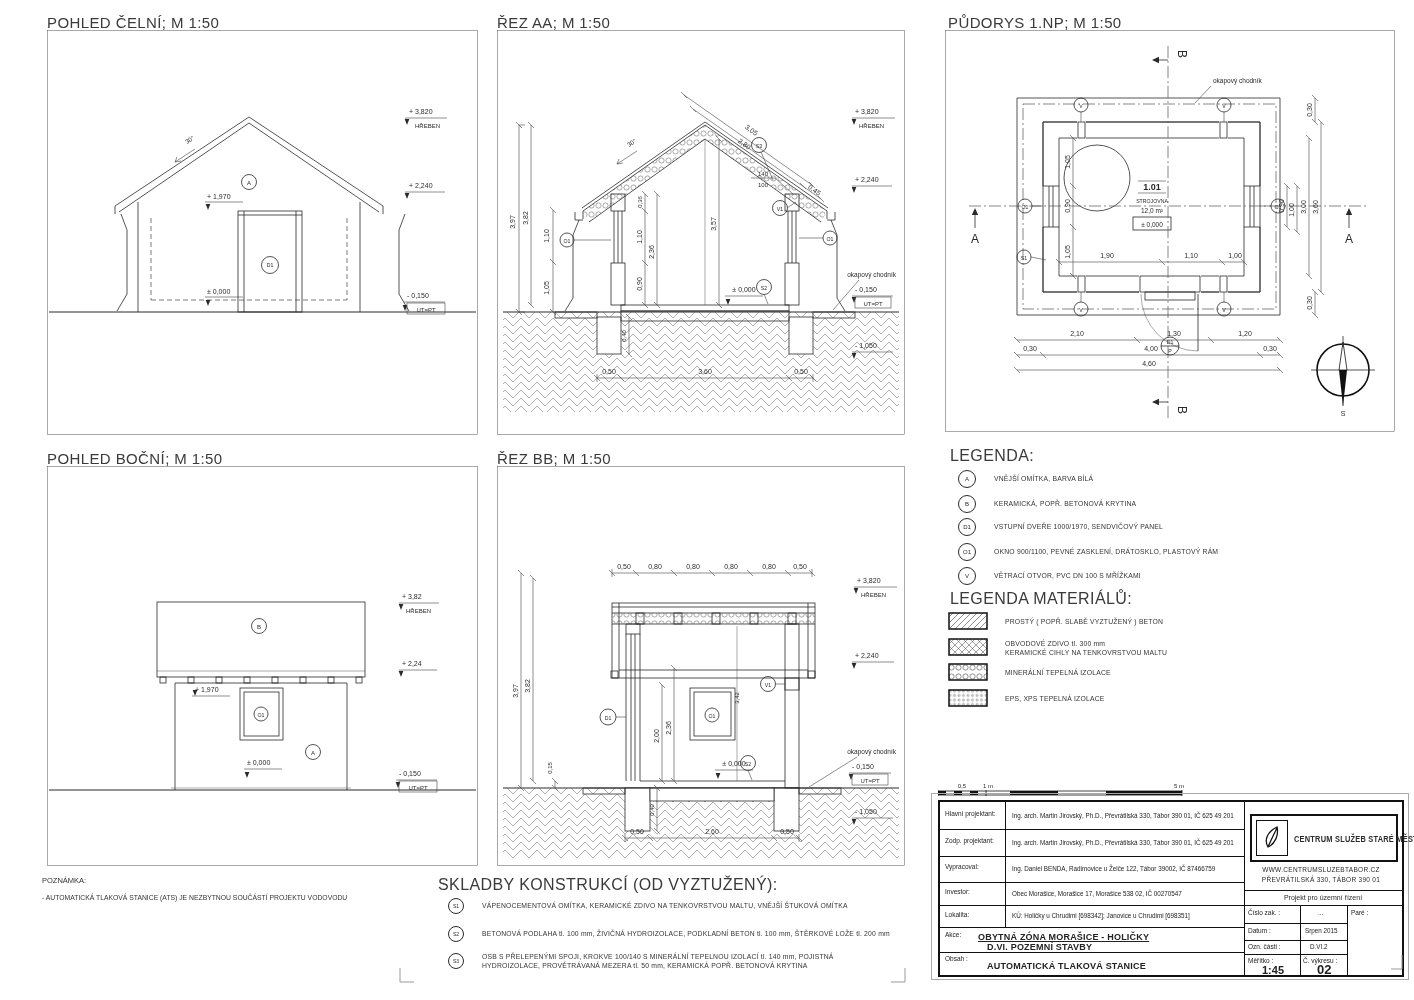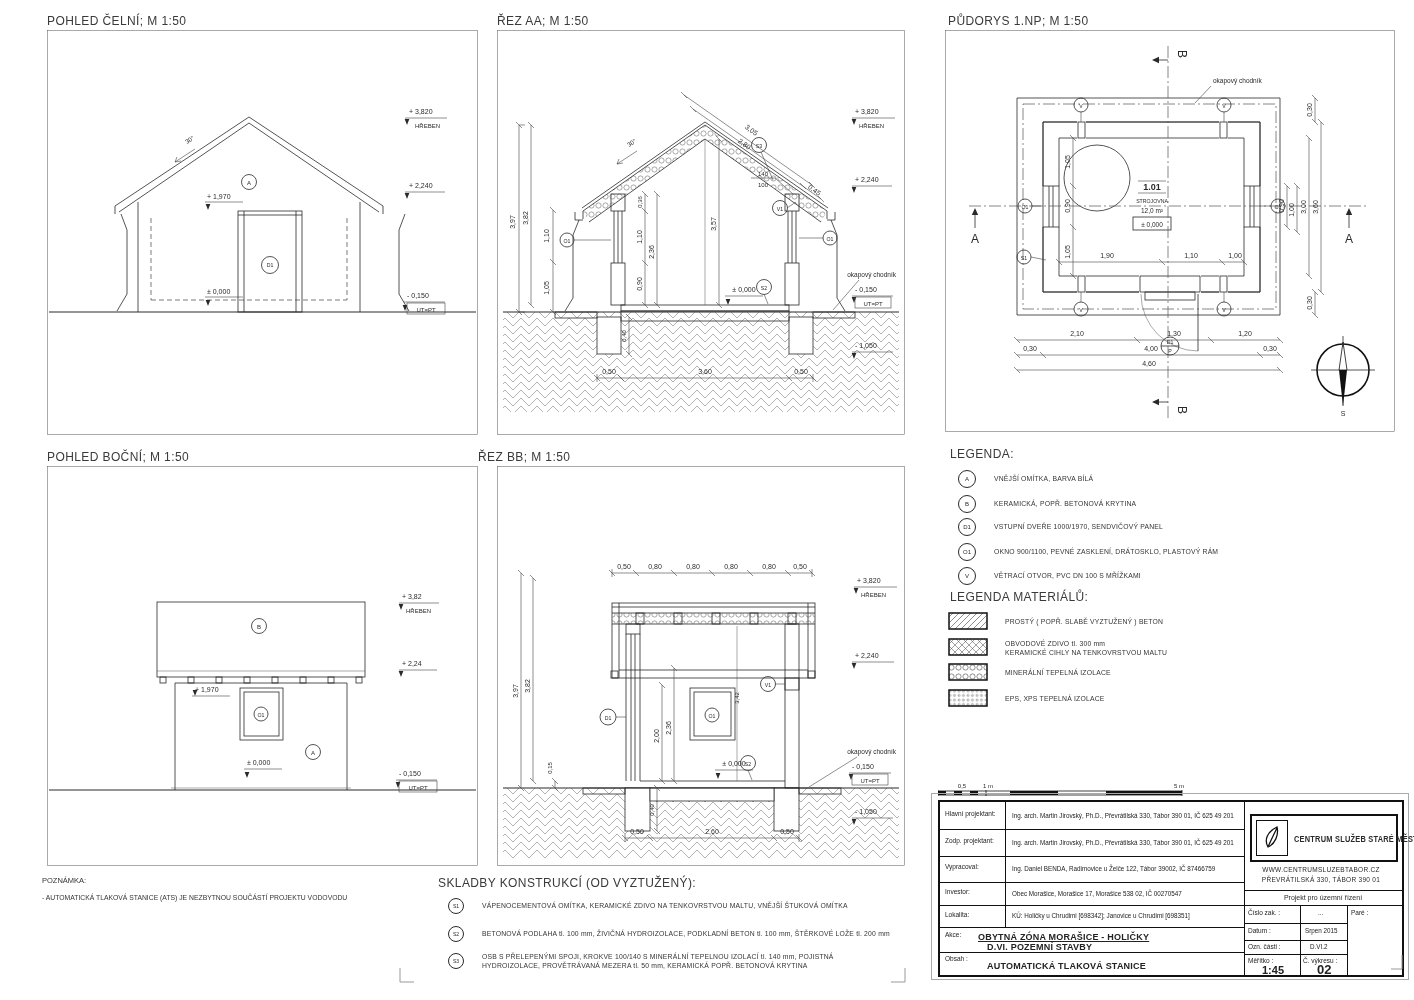--- a/index.html
+++ b/index.html
@@ -1,31 +1,31 @@
 <!DOCTYPE html>
 <html><head>
 <meta charset="utf-8">
 <style>
   html,body{margin:0;padding:0;background:#e8e8e8;}
   #sheet{position:relative;width:1414px;height:1000px;background:#ffffff;
     font-family:"Liberation Sans",sans-serif;color:#2a2a2a;overflow:hidden;}
-  .ptitle{position:absolute;font-size:12px;letter-spacing:.4px;color:#3a3a3a;}
+  .ptitle{position:absolute;font-size:15px;letter-spacing:.4px;color:#3a3a3a;}
   .abs{position:absolute;}
   svg{display:block;}
   svg text{font-family:"Liberation Sans",sans-serif;fill:#2a2a2a;}
   .ln{stroke:#2a2a2a;stroke-width:.8;fill:none;}
   .ln2{stroke:#2a2a2a;stroke-width:1.2;fill:none;}
   .thin{stroke:#555;stroke-width:.5;fill:none;}
   .dimln{stroke:#444;stroke-width:.6;fill:none;}
   .dash{stroke:#444;stroke-width:.7;fill:none;stroke-dasharray:5 3;}
   .dashdot{stroke:#555;stroke-width:.7;fill:none;stroke-dasharray:12 3 2 3;}
   .t5{font-size:5.2px}.t6{font-size:6px}.t65{font-size:6.5px}.t7{font-size:7px}
   .mid{text-anchor:middle}.end{text-anchor:end}
   .tri{fill:#2a2a2a;stroke:none;}
-  .legend-title{position:absolute;font-size:12px;letter-spacing:.4px;color:#3a3a3a;}
+  .legend-title{position:absolute;font-size:16px;letter-spacing:.4px;color:#3a3a3a;}
   .leg-row{position:absolute;display:flex;align-items:center;gap:18px;}
   .leg-circle{width:16px;height:16px;border:1px solid #2a2a2a;border-radius:50%;
     display:flex;align-items:center;justify-content:center;font-size:6px;flex:0 0 16px;}
   .leg-text{font-size:6.8px;letter-spacing:.2px;color:#333;line-height:1.35;}
   .note-title{position:absolute;font-size:7.5px;color:#333;}
   .note-text{position:absolute;font-size:6.8px;color:#333;}
   .tb{position:absolute;left:938px;top:800px;width:462px;height:173px;border:2px solid #111;background:#fff;}
   .tb .cell-label{position:absolute;font-size:6.5px;color:#222;}
   .tb .cell-value{position:absolute;font-size:6.3px;color:#222;}
   .tb .big{font-size:9px;font-weight:bold;letter-spacing:.2px;}
@@ -393,21 +393,21 @@
       <path class="dimln" d="M197 303 H235"></path>
         <path class="tri" d="M200 312 l2.3 -6 h-4.6 z"></path>
       <text class="t7" x="352" y="310">- 0,150</text>
       <path class="dimln" d="M349 314 H390"></path>
         <path class="tri" d="M351 322 l2.3 -6 h-4.6 z"></path>
       <rect x="352" y="315" width="38" height="11" class="dimln"></rect>
       <text class="t6 mid" x="371" y="323.5">UT=PT</text>
     </g>
   </svg>
 
-  <div class="ptitle" style="left:478px;top:450px;">ŘEZ BB; M 1:50</div>
+  <div class="ptitle" style="left:497px;top:450px;">ŘEZ BB; M 1:50</div>
   <svg class="abs" style="left:497px;top:466px;" width="408" height="400" viewBox="0 0 408 400">
     <defs>
       <pattern id="g5ground" width="16" height="16" patternUnits="userSpaceOnUse">
         <path d="M0 8 L8 0 L16 8 M0 16 L8 8 L16 16" stroke="#666" stroke-width=".5" fill="none"></path>
       </pattern>
       <pattern id="g5cross" width="7" height="7" patternUnits="userSpaceOnUse">
         <path d="M0 7 L7 0 M0 0 L7 7" stroke="#555" stroke-width=".45" fill="none"></path>
       </pattern>
       <pattern id="g5diag" width="6" height="6" patternUnits="userSpaceOnUse">
         <path d="M0 6 L6 0" stroke="#555" stroke-width=".5" fill="none"></path>

